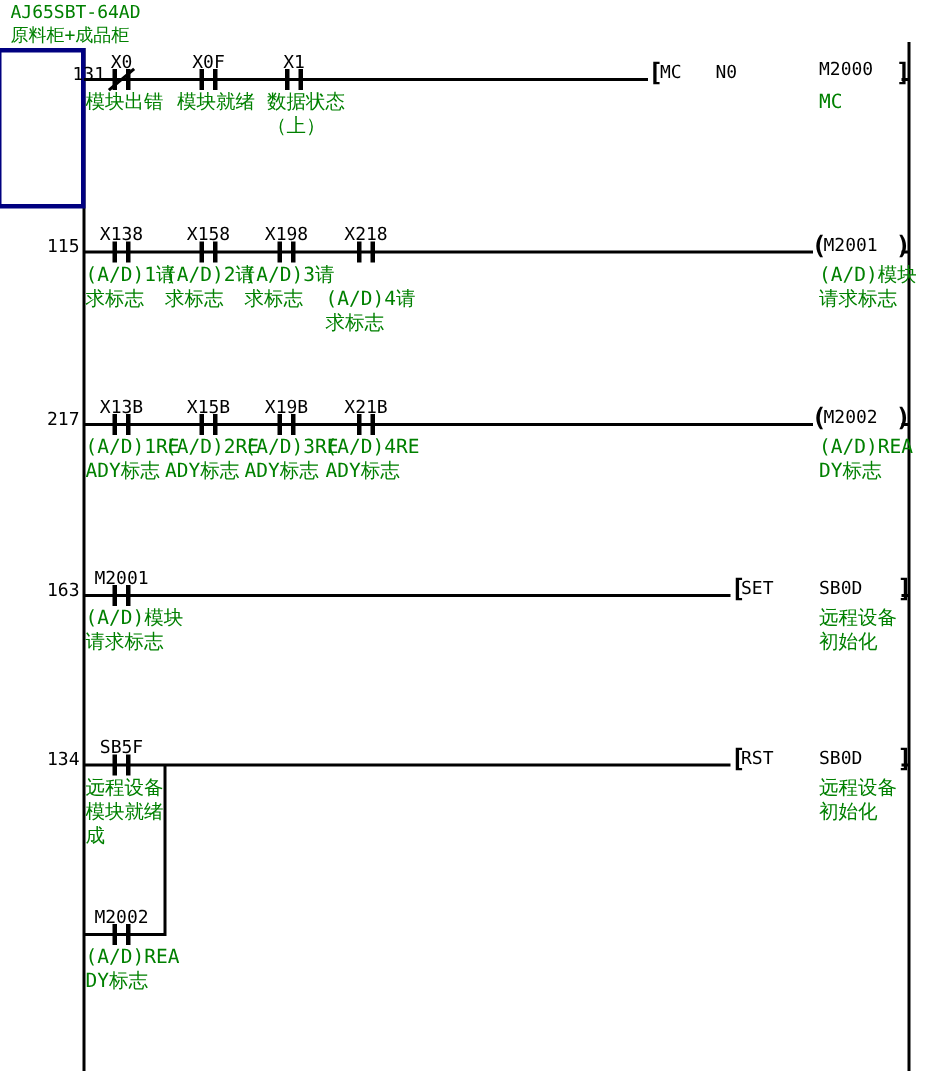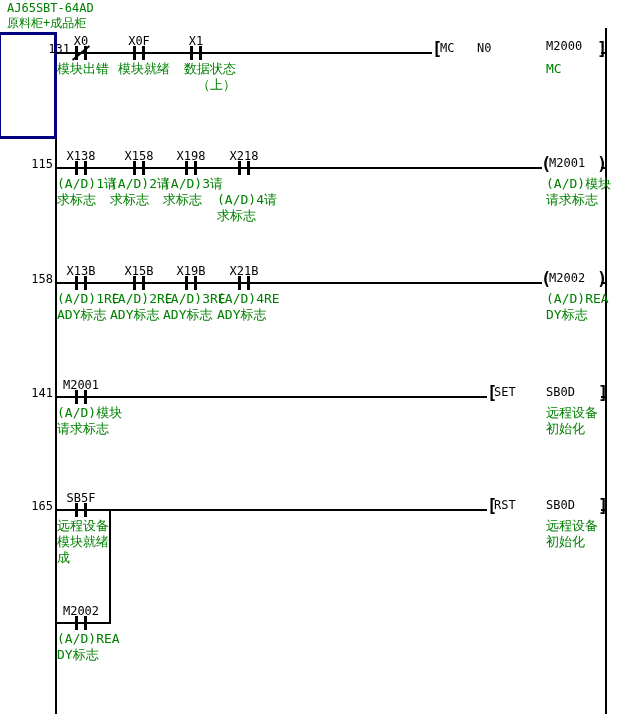--- a/index.html
+++ b/index.html
@@ -6,21 +6,21 @@
   .screen{position:relative;width:633px;height:714px;background:#ffffff;overflow:hidden;
           font-family:"DejaVu Sans Mono","DejaVu Sans",monospace;}
   .hline{position:absolute;height:2px;background:#000000;}
   .vline{position:absolute;width:2px;background:#000000;}
   .rnum{position:absolute;width:45px;text-align:right;font-size:12px;color:#000000;line-height:12px;}
   .dev{position:absolute;width:60px;text-align:center;font-size:12px;color:#000000;line-height:12px;white-space:nowrap;}
   .word{position:absolute;font-size:12px;color:#000000;line-height:12px;white-space:nowrap;}
   .big{position:absolute;font-size:17px;color:#000000;line-height:17px;font-weight:bold;}
   .cmt{position:absolute;font-size:13px;color:#008000;line-height:16px;}
   .cmt span{display:block;white-space:nowrap;}
-  .cmt.center{text-align:right;width:58px;}
+  .cmt.center{text-align:left;width:58px;}
   .contact{position:absolute;width:16px;height:14px;}
   .contact .bar1,.contact .bar2{position:absolute;top:0;width:3px;height:14px;background:#000000;}
   .contact .bar1{left:2px;}
   .contact .bar2{left:11px;}
   .contact .slash{position:absolute;left:-3px;top:6px;width:22px;height:2px;background:#000000;transform:rotate(-40deg);}
   .cursor{position:absolute;left:-2px;top:32px;width:59px;height:107px;border:3px solid #000080;box-sizing:border-box;background:transparent;}
   .title{position:absolute;font-size:12px;color:#008000;line-height:14px;white-space:nowrap;}
 </style>
 </head>
 <body>
@@ -131,21 +131,21 @@
       <div class="word" style="left:549px;top:157px">M2001</div>
       <div class="big" style="left:597px;top:156px">)</div>
     </div>
     <div class="cmt" style="left:546px;top:176px">
       <span>(A/D)模块</span>
       <span>请求标志</span>
     </div>
   </div>
 
   <div>
-    <div class="rnum" style="left:8px;top:273px">158</div>
+    <div class="rnum" style="left:8px;top:273px">217</div>
     <div class="hline" style="left:56px;top:282px;width:486px"></div>
     <div class="hline" style="left:601px;top:282px;width:5px"></div>
 
     <div class="dev" style="left:51px;top:265px">X13B</div>
     <div class="contact" style="left:73px;top:276px">
       <div class="bar1"></div>
       <div class="bar2"></div>
     </div>
     <div class="cmt" style="left:57px;top:291px">
       <span>(A/D)1RE</span>
@@ -187,21 +187,21 @@
       <div class="word" style="left:549px;top:272px">M2002</div>
       <div class="big" style="left:597px;top:271px">)</div>
     </div>
     <div class="cmt" style="left:546px;top:291px">
       <span>(A/D)REA</span>
       <span>DY标志</span>
     </div>
   </div>
 
   <div>
-    <div class="rnum" style="left:8px;top:387px">141</div>
+    <div class="rnum" style="left:8px;top:387px">163</div>
     <div class="hline" style="left:56px;top:396px;width:431px"></div>
     <div class="hline" style="left:601px;top:396px;width:5px"></div>
 
     <div class="dev" style="left:51px;top:379px">M2001</div>
     <div class="contact" style="left:73px;top:390px">
       <div class="bar1"></div>
       <div class="bar2"></div>
     </div>
     <div class="cmt" style="left:57px;top:405px">
       <span>(A/D)模块</span>
@@ -214,21 +214,21 @@
       <div class="word" style="left:546px;top:386px">SB0D</div>
       <div class="big" style="left:598px;top:385px">]</div>
     </div>
     <div class="cmt" style="left:546px;top:405px">
       <span>远程设备</span>
       <span>初始化</span>
     </div>
   </div>
 
   <div>
-    <div class="rnum" style="left:8px;top:500px">165</div>
+    <div class="rnum" style="left:8px;top:500px">134</div>
     <div class="hline" style="left:56px;top:509px;width:431px"></div>
     <div class="hline" style="left:601px;top:509px;width:5px"></div>
 
     <div class="dev" style="left:51px;top:492px">SB5F</div>
     <div class="contact" style="left:73px;top:503px">
       <div class="bar1"></div>
       <div class="bar2"></div>
     </div>
     <div class="cmt" style="left:57px;top:518px">
       <span>远程设备</span>

